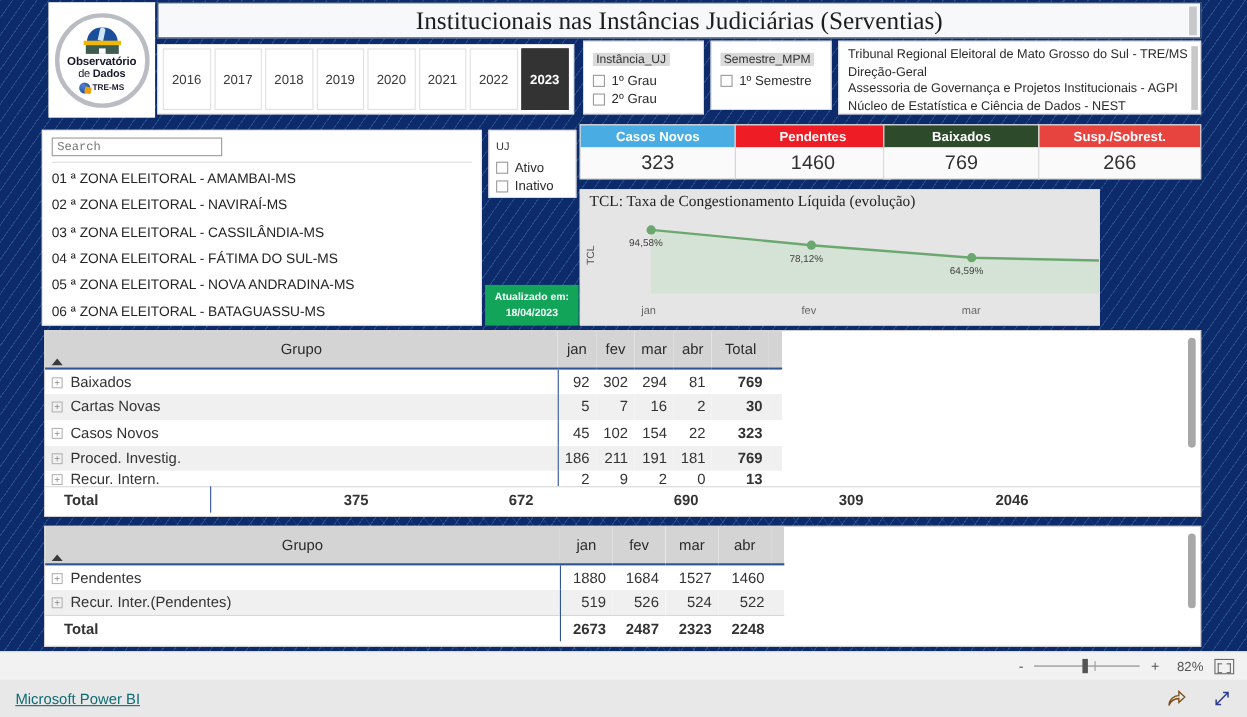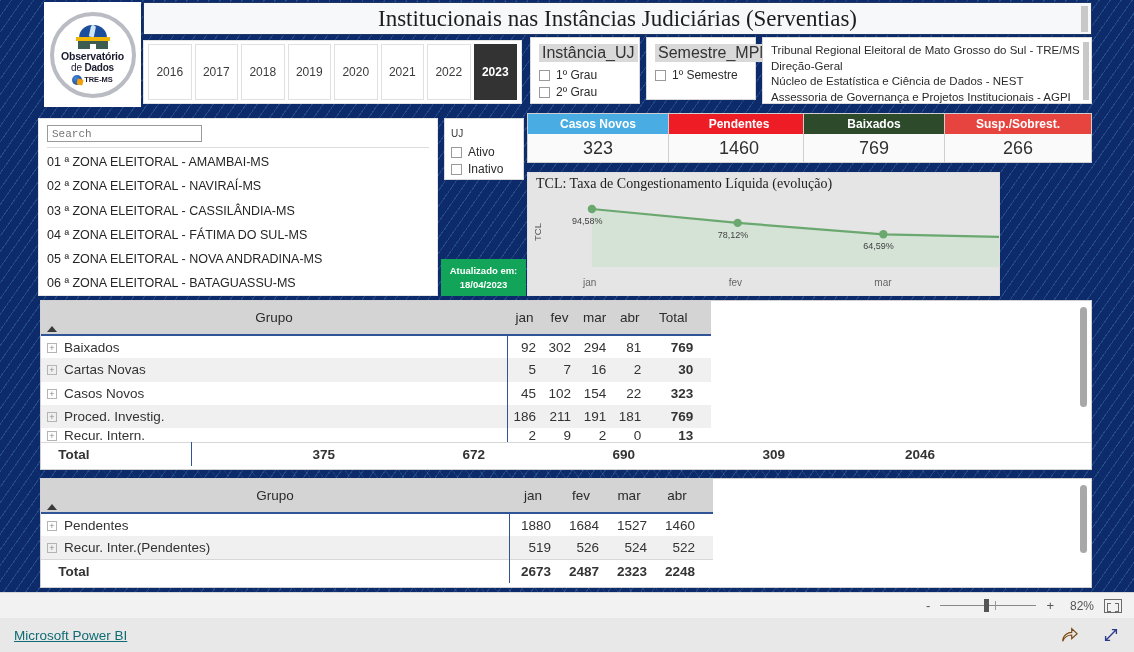--- a/index.html
+++ b/index.html
@@ -115,21 +115,21 @@
   }
   .year-btn.sel { background: #333333; color: #ffffff; font-weight: bold; border-color: #333; }
 
   
   .slicer-box {
     background: #ffffff; border: 1px solid #d9d9d9; padding: 6px 8px;
   }
   #slicer-instancia { left: 530px; top: 37px; width: 110px; height: 67px; }
   #slicer-semestre  { left: 646px; top: 37px; width: 110px; height: 63px; }
   .slicer-title {
-    font-size: 16px; color: #333; background: #d9d9d9;
+    font-size: 11px; color: #333; background: #d9d9d9;
     display: inline-block; padding: 0 3px; margin-bottom: 3px;
   }
   .chk-row { display: flex; align-items: center; gap: 6px; margin-top: 3px; }
   .chk {
     width: 11px; height: 11px; border: 1px solid #9a9a9a; background: #fff;
     flex: none;
   }
   .chk-lbl { font-size: 12px; color: #2b2b2b; }
 
   
@@ -355,22 +355,22 @@
     <div class="slicer-title">Semestre_MPM</div>
     <div class="chk-row">
       <span class="chk"></span>
       <span class="chk-lbl">1º Semestre</span>
     </div>
   </div>
 
   <div class="layer" id="org-box">
     <div class="org-line">Tribunal Regional Eleitoral de Mato Grosso do Sul - TRE/MS</div>
     <div class="org-line">Direção-Geral</div>
+    <div class="org-line">Assessoria de Governança e Projetos Institucionais - AGPI</div>
     <div class="org-line">Núcleo de Estatística e Ciência de Dados - NEST</div>
-    <div class="org-line">Assessoria de Governança e Projetos Institucionais - AGPI</div>
     <div id="org-scroll"></div>
   </div>
 
   <div class="layer" id="list-card">
     <input id="search-input" type="text" placeholder="Search" style="">
     <div id="list-sep"></div>
     <div id="zone-items">
         <div class="list-item">01 ª ZONA ELEITORAL - AMAMBAI-MS</div>
         <div class="list-item">02 ª ZONA ELEITORAL - NAVIRAÍ-MS</div>
         <div class="list-item">03 ª ZONA ELEITORAL - CASSILÂNDIA-MS</div>

